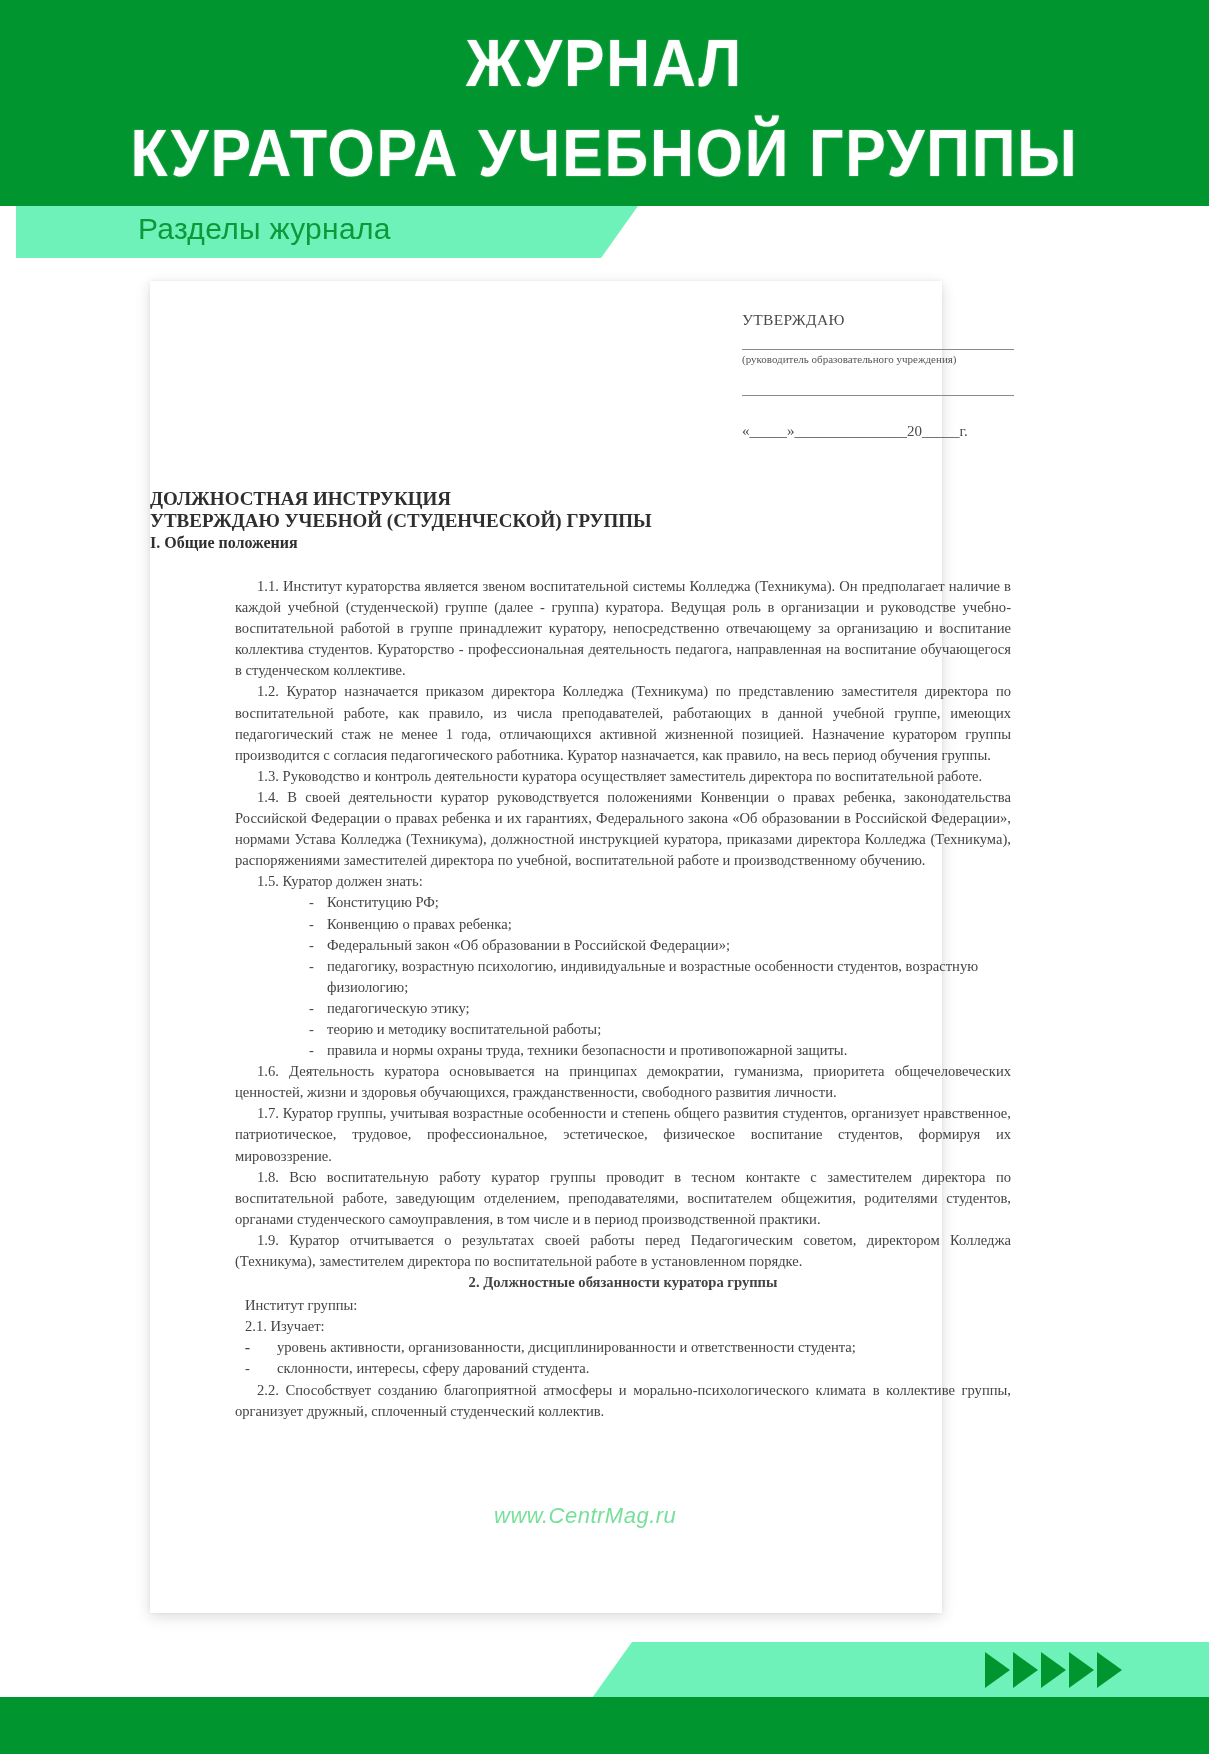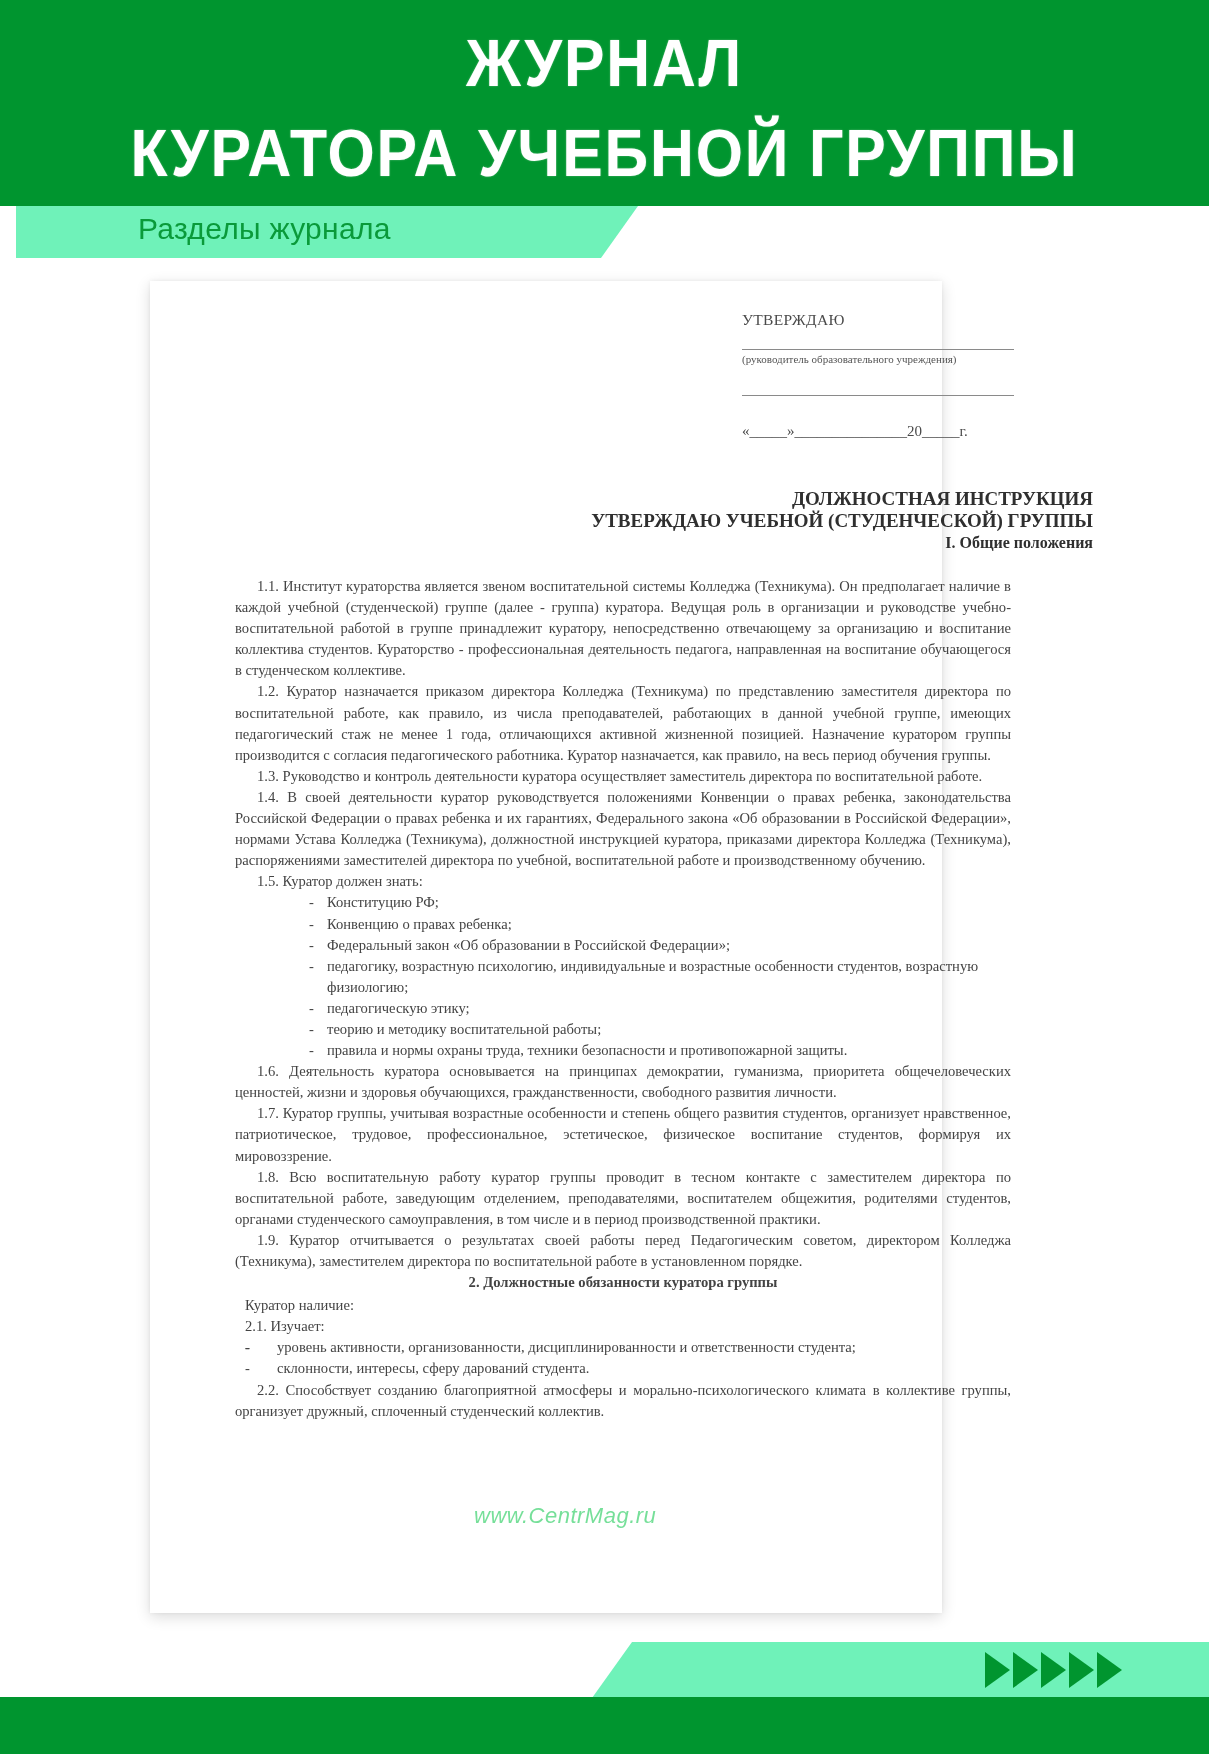--- a/index.html
+++ b/index.html
@@ -39,40 +39,40 @@
     position: absolute; left: 592px; top: 30px; width: 272px;
     font-size: 15px; color: #4a4a4a;
   }
   .approve-title { font-size: 15.5px; letter-spacing: 0.3px; }
   .approve-line { border-bottom: 1px solid #8a8a8a; height: 1px; margin-top: 20px; }
   .approve-caption { font-size: 11px; margin-top: 3px; color: #555; }
   .approve-line2 { border-bottom: 1px solid #8a8a8a; height: 1px; margin-top: 30px; }
   .approve-date { margin-top: 27px; font-size: 15px; white-space: pre; }
 
   .doc-title {
-    position: absolute; left: 0; top: 207px; width: 943px; text-align: right;
+    position: absolute; left: 0; top: 207px; width: 943px; text-align: left;
     font-size: 19px; line-height: 22px; color: #2f2f2f; font-weight: bold;
   }
   .doc-title .sec { font-size: 16px; }
 
   .body-text {
     position: absolute; left: 85px; top: 295px; width: 776px;
     font-size: 14.6px; line-height: 21.1px; color: #444;
     text-align: justify;
   }
   .p { text-indent: 22px; }
   .li { padding-left: 92px; position: relative; text-align: left; }
   .li .dash { position: absolute; left: 74px; }
   .sec2 { text-align: center; font-weight: bold; font-size: 14.6px; margin-bottom: 2px; }
   .sub { text-indent: 0; padding-left: 10px; }
   .li2 { position: relative; padding-left: 42px; text-align: left; }
   .li2 .dash { position: absolute; left: 10px; }
 
   .watermark {
-    position: absolute; left: 474px; top: 1503px;
+    position: absolute; left: 494px; top: 1503px;
     font-family: "Liberation Sans", sans-serif; font-style: italic;
     font-size: 22px; color: rgba(60, 210, 110, 0.7); letter-spacing: 0.5px;
   }
 
   
   .ribbon-bottom { position: absolute; left: 0; top: 1642px; width: 1209px; height: 56px; }
   .ribbon-bottom svg { position: absolute; left: 0; top: 0; }
   .arrows { position: absolute; left: 985px; top: 1652px; display: flex; gap: 3px; }
   .arrow {
     width: 0; height: 0;
@@ -127,21 +127,21 @@
     <div class="li"><span class="dash">-</span><span>педагогическую этику;</span></div>
     <div class="li"><span class="dash">-</span><span>теорию и методику воспитательной работы;</span></div>
     <div class="li"><span class="dash">-</span><span>правила и нормы охраны труда, техники безопасности и противопожарной защиты.</span></div>
 
     <div class="p">1.6. Деятельность куратора основывается на принципах демократии, гуманизма, приоритета общечеловеческих ценностей, жизни и здоровья обучающихся, гражданственности, свободного развития личности.</div>
     <div class="p">1.7. Куратор группы, учитывая возрастные особенности и степень общего развития студентов, организует нравственное, патриотическое, трудовое, профессиональное, эстетическое, физическое воспитание студентов, формируя их мировоззрение.</div>
     <div class="p">1.8. Всю воспитательную работу куратор группы проводит в тесном контакте с заместителем директора по воспитательной работе, заведующим отделением, преподавателями, воспитателем общежития, родителями студентов, органами студенческого самоуправления, в том числе и в период производственной практики.</div>
     <div class="p">1.9. Куратор отчитывается о результатах своей работы перед Педагогическим советом, директором Колледжа (Техникума), заместителем директора по воспитательной работе в установленном порядке.</div>
 
     <div class="sec2">2. Должностные обязанности куратора группы</div>
-    <div class="sub">Куратор наличие:</div>
+    <div class="sub">Институт группы:</div>
     <div class="sub">2.1. Изучает:</div>
     <div class="li2"><span class="dash">-</span></div>
     <div class="li2"><span class="dash">-</span><span>уровень активности, организованности, дисциплинированности и ответственности студента;</span></div>
     <div class="li2"><span class="dash">-</span><span>склонности, интересы, сферу дарований студента.</span></div>
     <div class="p">2.2. Способствует созданию благоприятной атмосферы и морально-психологического климата в коллективе группы, организует дружный, сплоченный студенческий коллектив.</div>
   </div>
 </div>
 
 <div class="watermark">www.CentrMag.ru</div>
 

